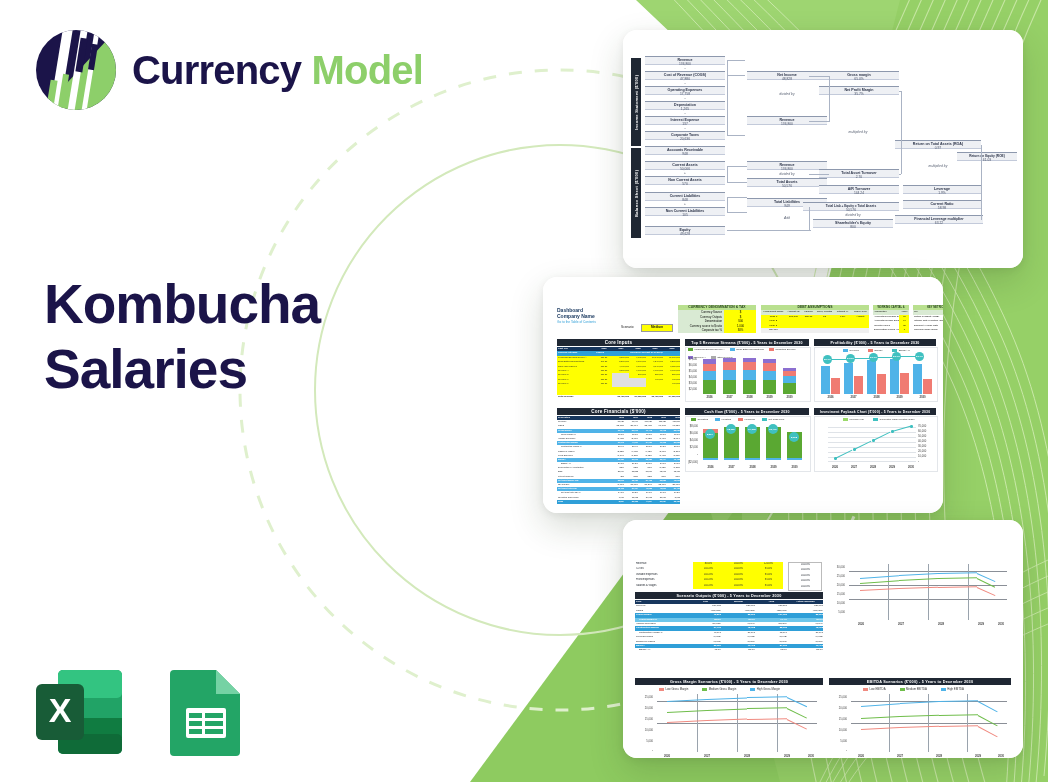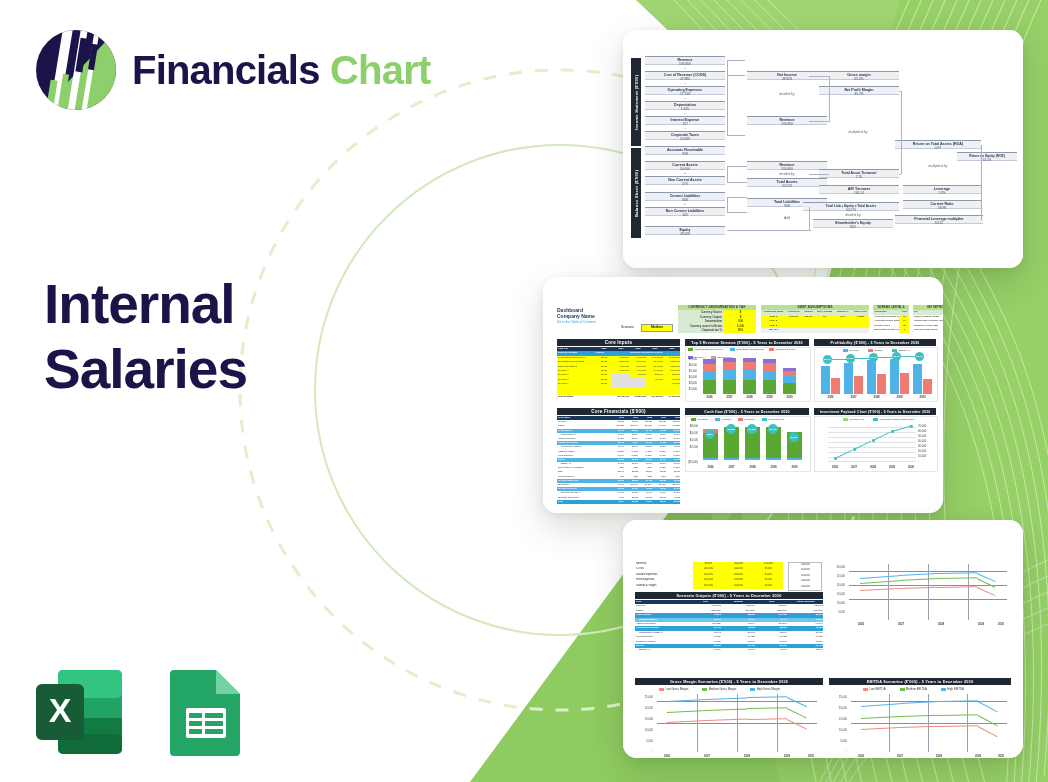--- a/index.html
+++ b/index.html
@@ -171,27 +171,27 @@
             <rect x="56" y="16" width="6" height="26" transform="rotate(9 59 29)"></rect>
           </g>
           <g fill="#8dcf6a">
             <rect x="14" y="52" width="7" height="34" transform="rotate(9 17 69)"></rect>
             <rect x="26" y="46" width="6" height="40" transform="rotate(9 29 66)"></rect>
           </g>
         </g>
       </svg>
     </div>
     <div class="logo-text">
-      <span class="dark">Financials</span>
-      <span class="green">Chart</span>
+      <span class="dark">Currency</span>
+      <span class="green">Model</span>
     </div>
   </div>
 
   <div class="headline">
-    <span>Internal</span>
+    <span>Kombucha</span>
     <span>Salaries</span>
   </div>
 
   <div class="app-icons">
     <div>
       <svg width="100" height="100" viewBox="0 0 100 100">
         <rect x="28" y="8" width="64" height="84" rx="5" fill="#21a366"></rect>
         <rect x="28" y="8" width="64" height="28" rx="5" fill="#33c481"></rect>
         <rect x="28" y="36" width="64" height="20" fill="#21a366"></rect>
         <rect x="28" y="56" width="64" height="20" fill="#107c41"></rect>

